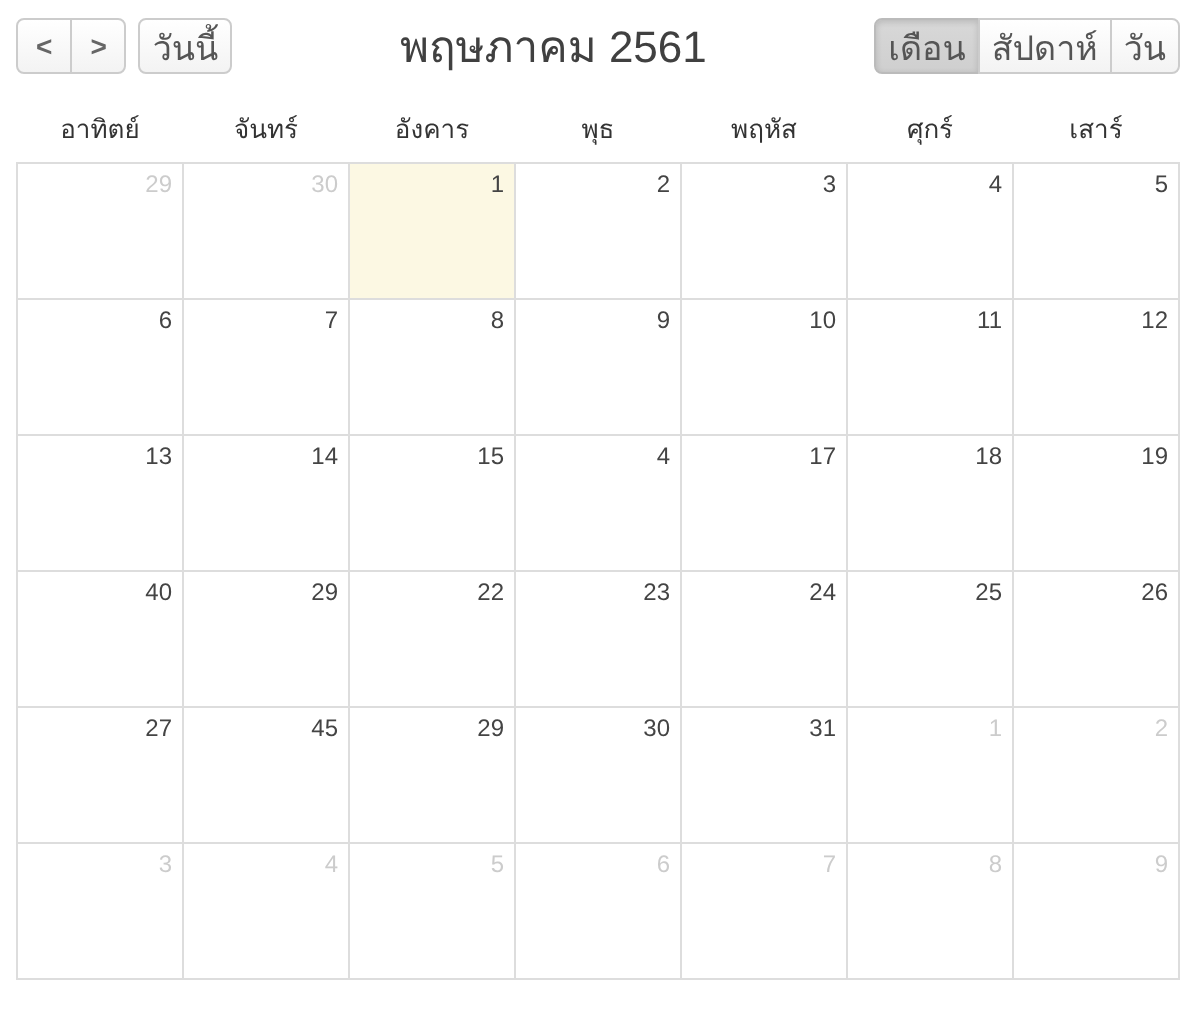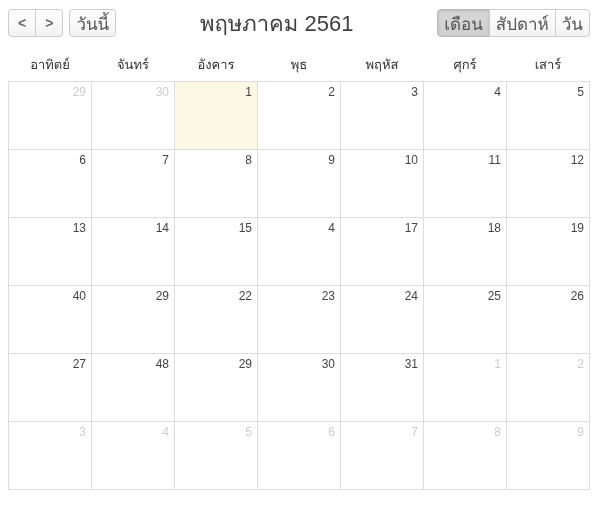--- a/index.html
+++ b/index.html
@@ -139,21 +139,21 @@
         <td>40</td>
         <td>29</td>
         <td>22</td>
         <td>23</td>
         <td>24</td>
         <td>25</td>
         <td>26</td>
       </tr>
       <tr>
         <td>27</td>
-        <td>48</td>
+        <td>45</td>
         <td>29</td>
         <td>30</td>
         <td>31</td>
         <td class="other">1</td>
         <td class="other">2</td>
       </tr>
       <tr>
         <td class="other">3</td>
         <td class="other">4</td>
         <td class="other">5</td>

